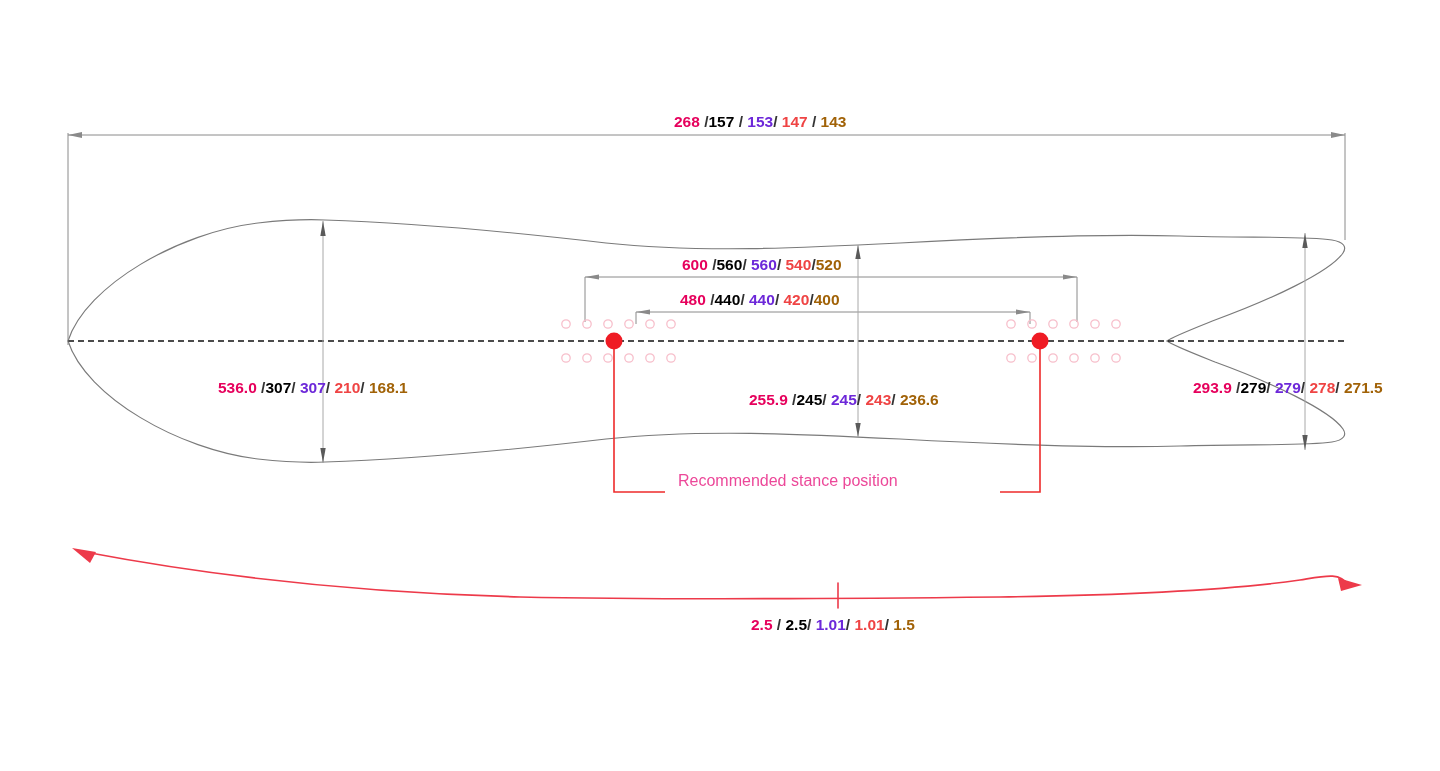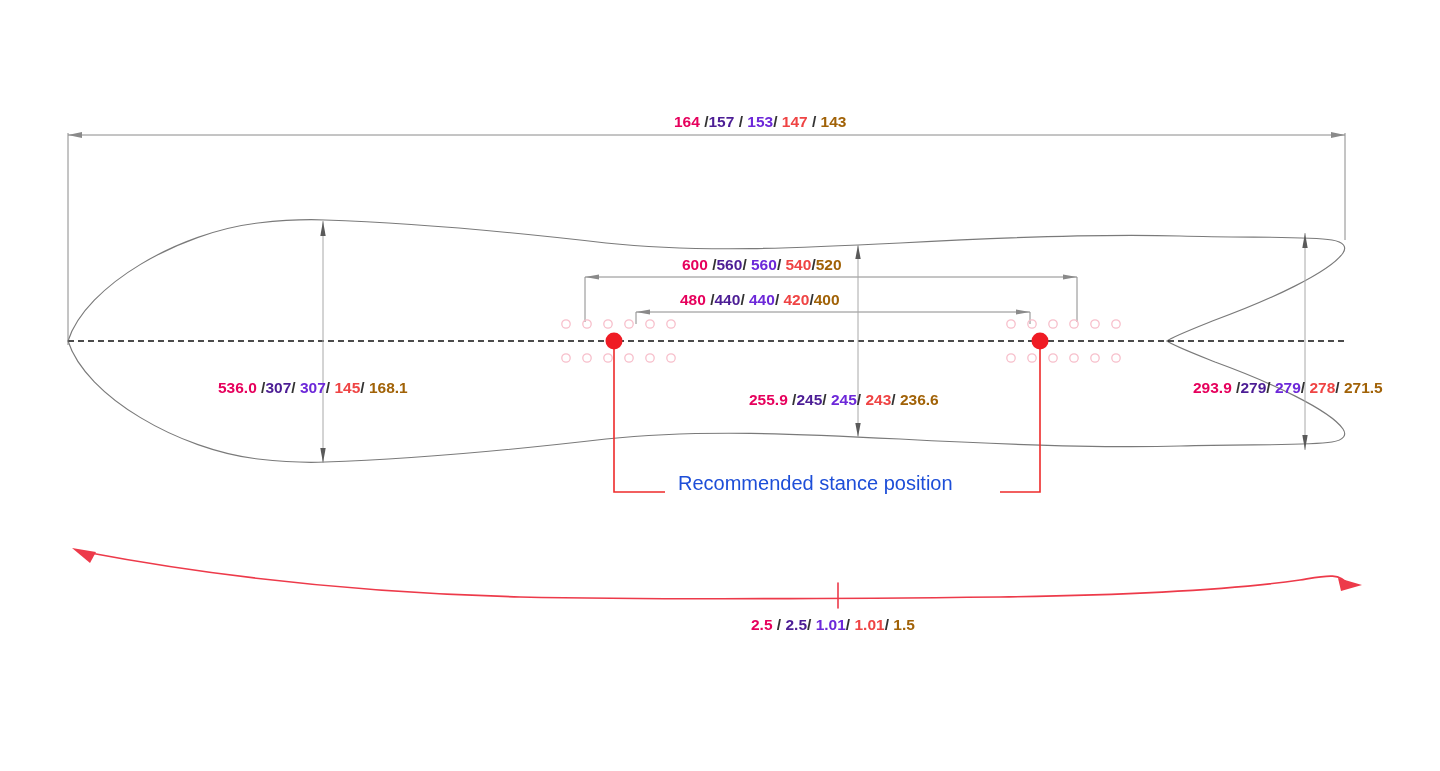--- a/index.html
+++ b/index.html
@@ -34,41 +34,41 @@
   .dim {
     position: absolute;
     font-family: "Liberation Sans", sans-serif;
     font-size: 15.5px;
     font-weight: bold;
     white-space: nowrap;
     letter-spacing: 0px;
     line-height: 1;
   }
   .dim .v1 { color: #e6005c; }
-  .dim .v2 { color: #4c1d95; }
+  .dim .v2 { color: #000000; }
   .dim .v3 { color: #6d28d9; }
   .dim .v4 { color: #ef4444; }
   .dim .v5 { color: #a16207; }
   .dim .sep { color: #333333; font-weight: bold; }
 
   #dim-overall     { left: 674px; top: 114px; }
   #dim-effective   { left: 682px; top: 257px; }
   #dim-stance-max  { left: 680px; top: 292px; }
   #dim-nose-width  { left: 218px; top: 380px; }
   #dim-waist-width { left: 749px; top: 392px; }
   #dim-tail-width  { left: 1193px; top: 380px; text-align: center; }
   #dim-camber      { left: 751px; top: 617px; }
 
   #stance-label {
     position: absolute;
     left: 678px;
     top: 473px;
-    color: #1d4ed8;
+    color: #ec4899;
     font-family: "Liberation Sans", sans-serif;
-    font-size: 20px;
+    font-size: 16px;
     font-weight: normal;
     white-space: nowrap;
     line-height: 1;
   }
 </style>
 </head>
 <body>
 
 <div id="diagram-root">
 
@@ -188,33 +188,33 @@
                C 660,600 820,599 1000,597
                C 1130,595 1230,590 1300,580
                C 1325,576 1340,572 1348,585"></path>
       <polygon points="72,548 96,552 90,563" fill="#ed3a4a" stroke="none"></polygon>
       <polygon points="1362,585 1338,578 1341,591" fill="#ed3a4a" stroke="none"></polygon>
       <line x1="838" y1="583" x2="838" y2="608" stroke="#ed3a4a" stroke-width="1.6"></line>
     </g>
   </svg>
 
   <div class="dim" id="dim-overall">
-    <span class="v1">164</span><span class="sep"> /</span><span class="v2">157</span><span class="sep"> / </span><span class="v3">153</span><span class="sep">/ </span><span class="v4">147</span><span class="sep"> / </span><span class="v5">143</span>
+    <span class="v1">268</span><span class="sep"> /</span><span class="v2">157</span><span class="sep"> / </span><span class="v3">153</span><span class="sep">/ </span><span class="v4">147</span><span class="sep"> / </span><span class="v5">143</span>
   </div>
 
   <div class="dim" id="dim-effective">
     <span class="v1">600</span><span class="sep"> /</span><span class="v2">560</span><span class="sep">/ </span><span class="v3">560</span><span class="sep">/ </span><span class="v4">540</span><span class="sep">/</span><span class="v5">520</span>
   </div>
 
   <div class="dim" id="dim-stance-max">
     <span class="v1">480</span><span class="sep"> /</span><span class="v2">440</span><span class="sep">/ </span><span class="v3">440</span><span class="sep">/ </span><span class="v4">420</span><span class="sep">/</span><span class="v5">400</span>
   </div>
 
   <div class="dim" id="dim-nose-width">
-    <span class="v1">536.0</span><span class="sep"> /</span><span class="v2">307</span><span class="sep">/ </span><span class="v3">307</span><span class="sep">/ </span><span class="v4">145</span><span class="sep">/ </span><span class="v5">168.1</span>
+    <span class="v1">536.0</span><span class="sep"> /</span><span class="v2">307</span><span class="sep">/ </span><span class="v3">307</span><span class="sep">/ </span><span class="v4">210</span><span class="sep">/ </span><span class="v5">168.1</span>
   </div>
 
   <div class="dim" id="dim-waist-width">
     <span class="v1">255.9</span><span class="sep"> /</span><span class="v2">245</span><span class="sep">/ </span><span class="v3">245</span><span class="sep">/ </span><span class="v4">243</span><span class="sep">/ </span><span class="v5">236.6</span>
   </div>
 
   <div class="dim" id="dim-tail-width">
     <span class="v1">293.9</span><span class="sep"> /</span><span class="v2">279</span><span class="sep">/ </span><span class="v3">279</span><span class="sep">/ </span><span class="v4">278</span><span class="sep">/ </span><span class="v5">271.5</span>
   </div>
 

